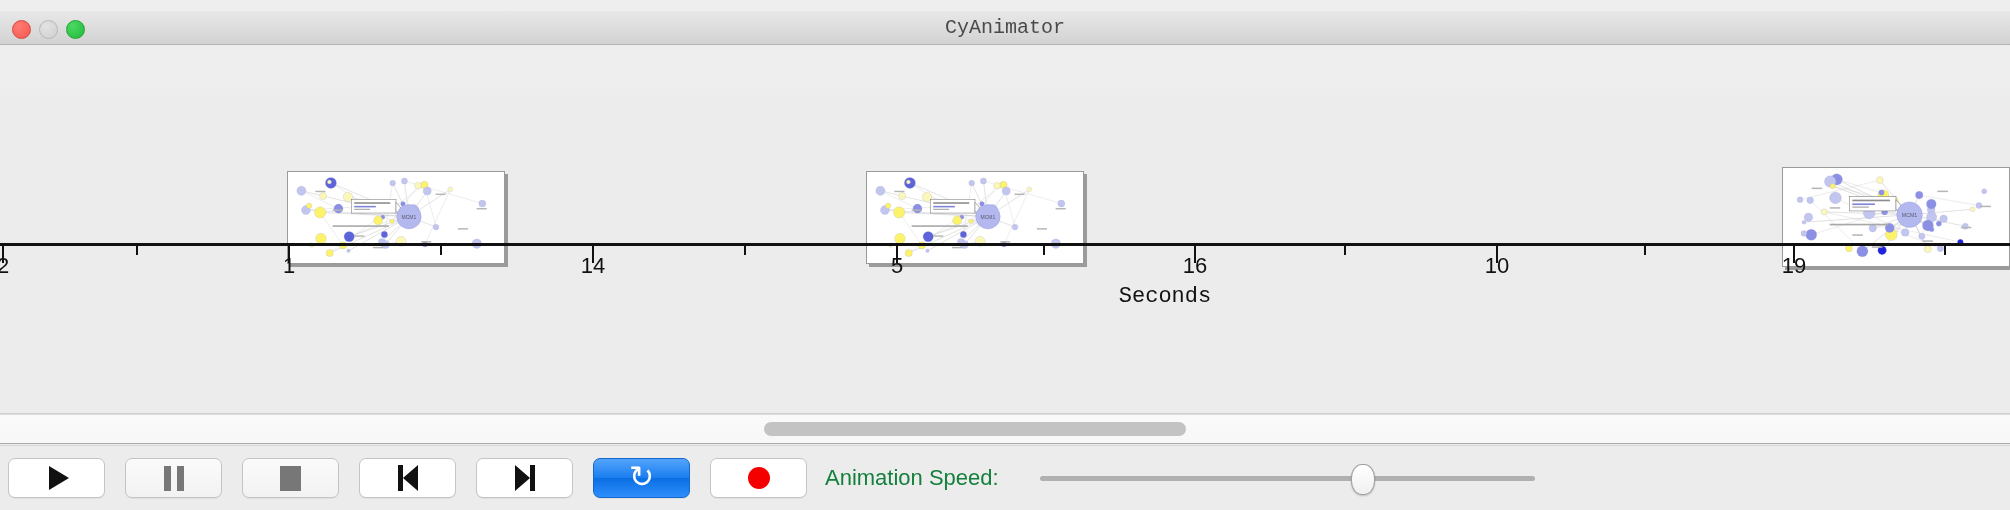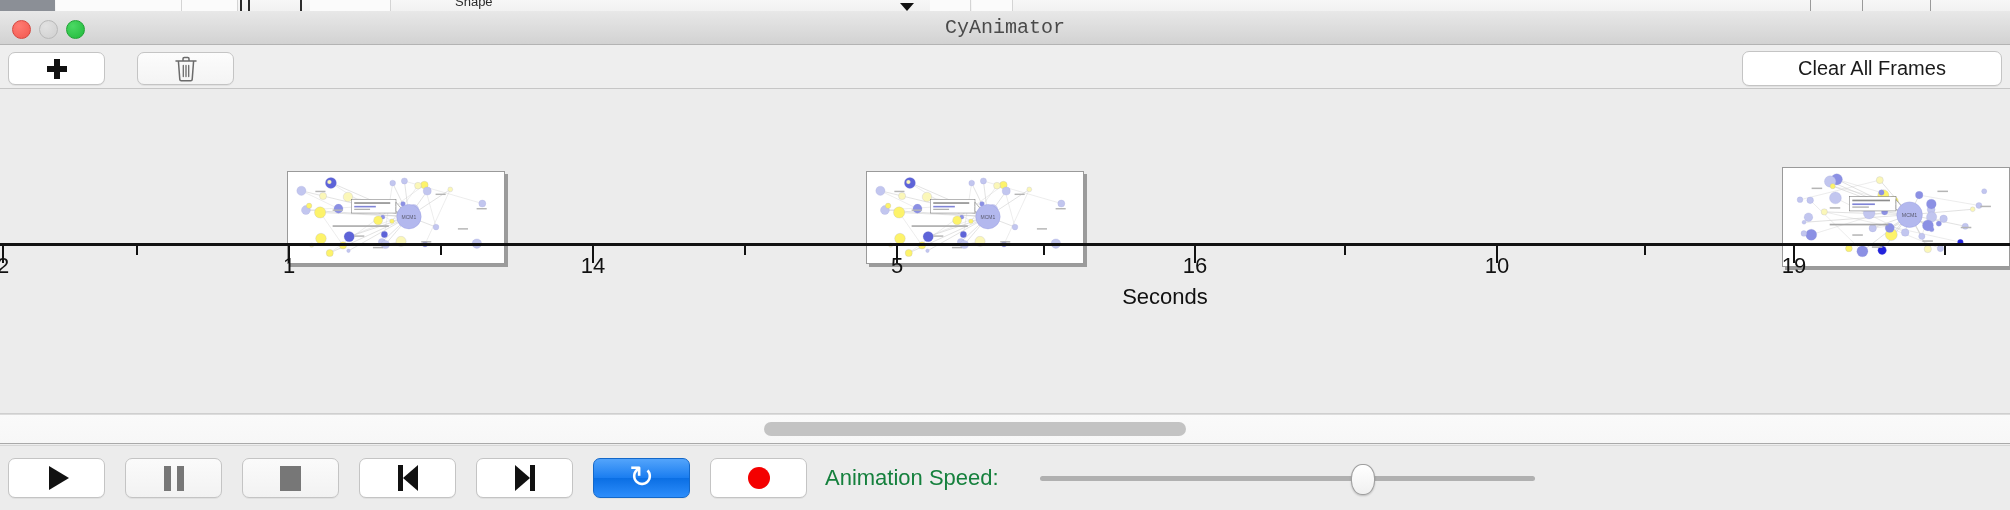--- a/index.html
+++ b/index.html
@@ -191,21 +191,21 @@
     transform: translateX(-50%);
     white-space: nowrap;
     font-family: "Liberation Sans", sans-serif;
   }
   .axis-title {
     position: absolute;
     font-size: 22px;
     color: #111111;
     transform: translateX(-50%);
     white-space: nowrap;
-    font-family: Liberation Sans, sans-serif;
+    font-family: Liberation Mono, monospace;
   }
 
   
   .hscroll {
     position: absolute;
     left: 0; top: 414px;
     width: 2010px; height: 30px;
     background: linear-gradient(to bottom, #fafafa, #f7f7f7);
     border-top: 1px solid #dcdcdc;
     border-bottom: 1px solid #a9a9a9;
@@ -316,61 +316,30 @@
     background: linear-gradient(to bottom, #ffffff, #f0f0f0);
     border: 1px solid #9f9f9f;
     box-shadow: 0 1px 2px rgba(0,0,0,0.2);
   }
 </style>
 </head>
 <body>
 
 <div class="screen">
 
-  <div class="bg-strip">
-    <div class="bgdark" style="left:0; width:55px;"></div>
-    <div class="bgseg" style="left:56px;  width:125px;"></div>
-    <div class="bgseg" style="left:182px; width:55px;"></div>
-    <div class="bgmark" style="left:240px;"></div>
-    <div class="bgmark" style="left:248px;"></div>
-    <div class="bgmark" style="left:300px;"></div>
-    <div class="bgseg" style="left:310px; width:80px;"></div>
-    <div class="bgtext" style="left:455px;">Shape</div>
-    <div class="bgtri" style="left:900px;"></div>
-    <div class="bgseg" style="left:930px; width:40px;"></div>
-    <div class="bgseg" style="left:972px; width:40px;"></div>
-    <div class="bgmark" style="left:1810px; height:11px; width:1px; background:#9a9a9a;"></div>
-    <div class="bgmark" style="left:1862px; height:11px; width:1px; background:#9a9a9a;"></div>
-    <div class="bgmark" style="left:1930px; height:11px; width:1px; background:#9a9a9a;"></div>
-  </div>
 
   <div class="titlebar">
     <div class="traffic">
       <span class="dot dot-close"></span>
       <span class="dot dot-min"></span>
       <span class="dot dot-zoom"></span>
     </div>
     <div class="win-title">CyAnimator</div>
   </div>
 
-  <div class="toolbar">
-    <div class="tbtn tbtn-add">
-      <span class="plus-icon"></span>
-    </div>
-    <div class="tbtn tbtn-del">
-      <svg width="24" height="28" viewBox="0 0 24 28">
-        <path d="M2 6 h20 M9 6 v-2.2 a1.2 1.2 0 0 1 1.2 -1.2 h3.6 a1.2 1.2 0 0 1 1.2 1.2 V6
-                 M4.4 6 l1.4 18.4 a1.4 1.4 0 0 0 1.4 1.3 h9.6 a1.4 1.4 0 0 0 1.4 -1.3 L19.6 6" fill="none" stroke="#6b6b6b" stroke-width="1.5" stroke-linecap="round" stroke-linejoin="round"></path>
-        <path d="M9.3 10.5 v11 M12 10.5 v11 M14.7 10.5 v11" fill="none" stroke="#6b6b6b" stroke-width="1.3" stroke-linecap="round"></path>
-      </svg>
-    </div>
-    <div class="tbtn tbtn-clear">
-      <span>Clear All Frames</span>
-    </div>
-  </div>
 
   <div class="timeline">
 
     <div id="frames-host">
         <div class="frame" style="left: 287px; top: 82px; width: 218px; height: 93px;">
           <div class="frame-net"><svg viewBox="0 0 300 128" preserveAspectRatio="none" xmlns="http://www.w3.org/2000/svg">
       <rect width="300" height="128" fill="#ffffff"></rect>
       <line x1="168" y1="62" x2="144.41203703703704" y2="68.32211934156379" stroke="#bdbdbd" stroke-width="0.6"></line>
               <line x1="168" y1="62" x2="171.1435185185185" y2="52.72568587105624" stroke="#bdbdbd" stroke-width="0.6"></line>
               <line x1="168" y1="62" x2="193.43055555555557" y2="26.429663923182442" stroke="#bdbdbd" stroke-width="0.6"></line>

